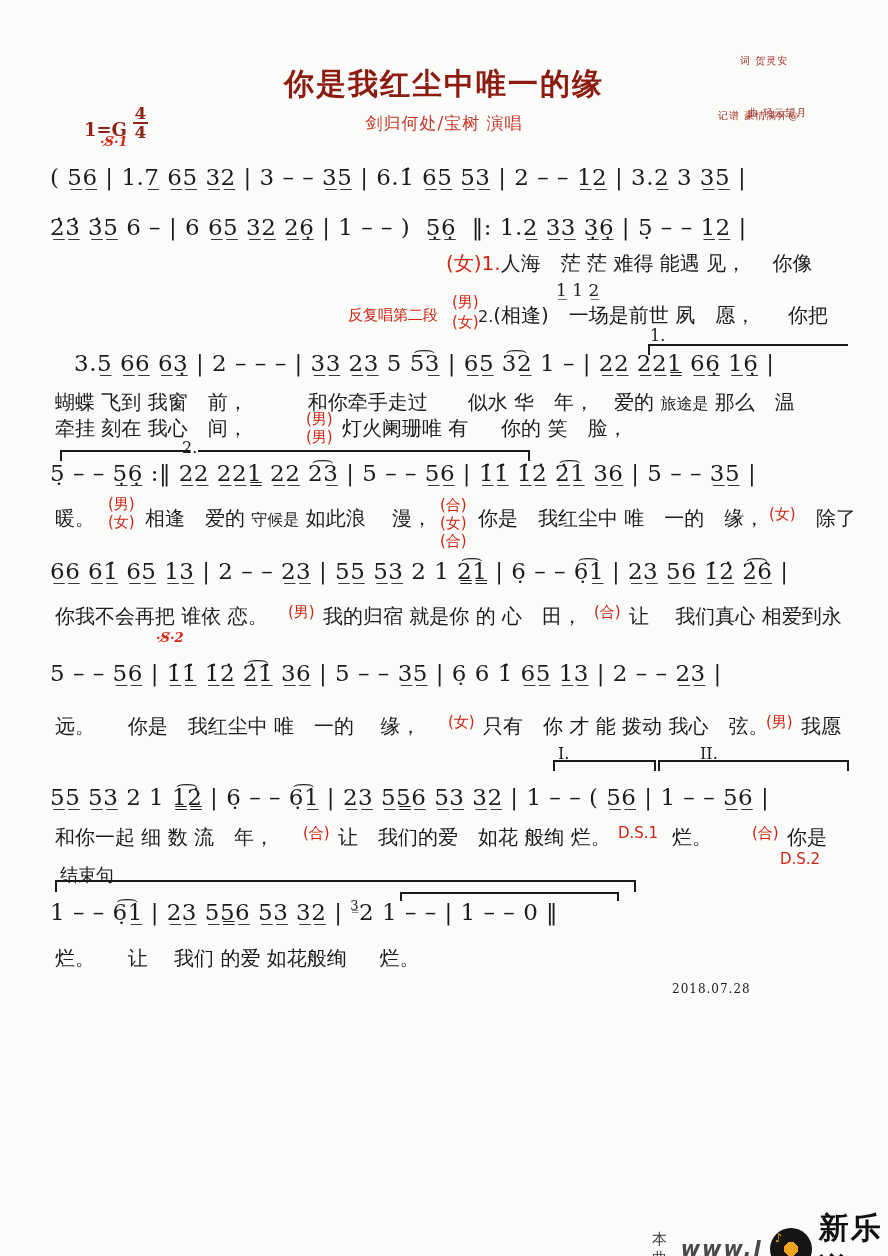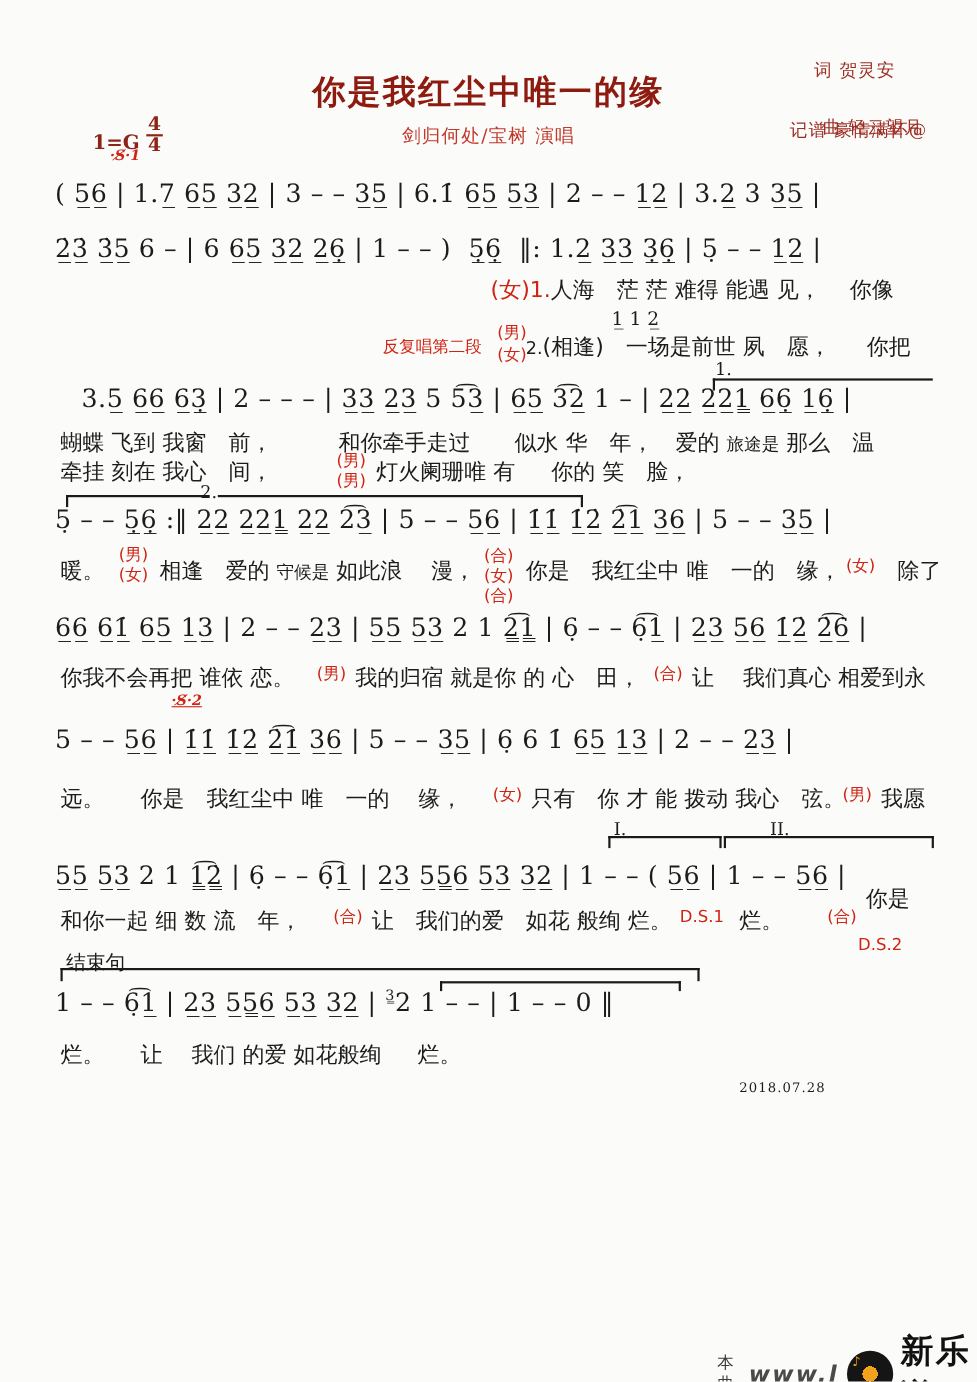--- a/index.html
+++ b/index.html
@@ -10,21 +10,21 @@
   }
   html,body{margin:0;padding:0;}
   body{width:888px;height:1256px;background:#fbfbfa;overflow:hidden;}
   .page{position:relative;width:888px;height:1256px;font-family:"DejaVu Sans",sans-serif;color:var(--ink);}
 
   
   .title{position:absolute;top:64px;left:0;right:0;text-align:center;
          font-size:30px;font-weight:bold;letter-spacing:2px;color:var(--title-red);}
   .performers{position:absolute;top:112px;left:0;right:0;text-align:center;
          font-size:17px;color:#c2382a;letter-spacing:1px;}
-  .credit{position:absolute;font-family:"DejaVu Serif",serif;font-size:16px;color:var(--dark-red);letter-spacing:1px;}
+  .credit{position:absolute;font-family:"DejaVu Serif",serif;font-size:10px;color:var(--dark-red);letter-spacing:1px;}
   .credit1{top:54px;left:740px;}
   .credit2{top:82px;left:748px;margin-top:24px;}
   .credit3{top:109px;left:718px;}
   .keysig{position:absolute;top:112px;left:84px;color:#8e2418;
           font-family:"DejaVu Serif",serif;font-size:18px;font-weight:bold;display:flex;align-items:center;gap:6px;}
   .frac{display:inline-flex;flex-direction:column;align-items:center;line-height:15px;font-size:17px;transform:translateY(-6px);}
   .frac .fbar{display:block;width:15px;border-bottom:2px solid #8e2418;margin:1px 0;}
   .segno1{position:absolute;top:134px;left:100px;}
   .segno{color:var(--red);font-family:"DejaVu Serif",serif;font-style:italic;font-weight:bold;font-size:13px;}
 
@@ -112,37 +112,37 @@
       <div class="row red-small" style="left: 440px; top: 532px;"><span>(合)</span></div>
       <div class="row lyric" style="left: 478px; top: 505px;"><span>你是　我红尘中 唯　一的　缘，</span></div>
       <div class="row red-small" style="left: 769px; top: 505px;"><span>(女)</span></div>
       <div class="row lyric" style="left: 816px; top: 505px;"><span>除了</span></div>
       <div class="row notes" style="left: 50px; top: 558px;"><span>6̲6̲ 6̲1̲̇ 6̲5̲ 1̲3̲ | 2 – – 2̲3̲ | 5̲5̲ 5̲3̲ 2 1 2̳͡1̳ | 6̣ – – 6̣͡1̲ | 2̲3̲ 5̲6̲ 1̲̇2̲̇ 2̲̇͡6̲̇ |</span></div>
       <div class="row lyric" style="left: 55px; top: 603px;"><span>你我不会再把 谁依 恋。</span></div>
       <div class="row red-small" style="left: 288px; top: 603px;"><span>(男)</span></div>
       <div class="row lyric" style="left: 323px; top: 603px;"><span>我的归宿 就是你 的 心　田，</span></div>
       <div class="row red-small" style="left: 594px; top: 603px;"><span>(合)</span></div>
       <div class="row lyric" style="left: 629px; top: 603px;"><span>让　 我们真心 相爱到永</span></div>
-      <div class="row segno" style="left: 156px; top: 630px; text-decoration: underline;"><span>·S̸·2</span></div>
+      <div class="row segno" style="left: 156px; top: 630px;"><span>·S̸·2</span></div>
       <div class="row notes" style="left: 50px; top: 660px;"><span>5 – – 5̲6̲ | 1̲̇1̲̇ 1̲̇2̲̇ 2̲̇͡1̲̇ 3̲6̲ | 5 – – 3̲5̲ | 6̣ 6 1̇ 6̲5̲ 1̲3̲ | 2 – – 2̲3̲ |</span></div>
       <div class="row lyric" style="left: 55px; top: 713px;"><span>远。　  你是　我红尘中 唯　一的　 缘，</span></div>
       <div class="row red-small" style="left: 448px; top: 713px;"><span>(女)</span></div>
       <div class="row lyric" style="left: 483px; top: 713px;"><span>只有　你 才 能 拨动 我心　弦。</span></div>
       <div class="row red-small" style="left: 766px; top: 713px;"><span>(男)</span></div>
       <div class="row lyric" style="left: 801px; top: 713px;"><span>我愿</span></div>
       <div class="row volta-label" style="left: 558px; top: 744px;"><span>I.</span></div>
       <div class="row volta-label" style="left: 700px; top: 744px;"><span>II.</span></div>
       <div class="row notes" style="left: 50px; top: 784px;"><span>5̲5̲ 5̲3̲ 2 1 1̳͡2̳̇ | 6̣ – – 6̣͡1̲ | 2̲3̲ 5̲5̳6̲ 5̲3̲ 3̲2̲ | 1 – – ( 5̲6̲ | 1 – – 5̲6̲ |</span></div>
       <div class="row lyric" style="left: 55px; top: 824px;"><span>和你一起 细 数 流　年，</span></div>
       <div class="row red-small" style="left: 303px; top: 824px;"><span>(合)</span></div>
       <div class="row lyric" style="left: 338px; top: 824px;"><span>让　我们的爱　如花 般绚 烂。</span></div>
       <div class="row red-small" style="left: 618px; top: 824px;"><span>D.S.1</span></div>
       <div class="row lyric" style="left: 672px; top: 824px;"><span>烂。</span></div>
       <div class="row red-small" style="left: 752px; top: 824px;"><span>(合)</span></div>
-      <div class="row lyric" style="left: 787px; top: 804px;"><span>你是</span></div>
+      <div class="row lyric" style="left: 787px; top: 824px;"><span>你是</span></div>
       <div class="row red-small" style="left: 780px; top: 850px;"><span>D.S.2</span></div>
       <div class="row black-label" style="left: 60px; top: 863px;"><span>结束句</span></div>
       <div class="row notes" style="left: 50px; top: 898px;"><span>1 – – 6̣͡1̲ | 2̲3̲ 5̲5̳6̲ 5̲3̲ 3̲2̲ | </span><span class="grace">3̳</span><span>2 1 – – | 1 – – 0 ‖</span></div>
       <div class="row lyric" style="left: 55px; top: 945px;"><span>烂。　  让　 我们 的爱 如花般绚　  烂。</span></div>
     </div>
 
   <div class="bk hl bk-volta1"></div>
   <div class="bk hl bk-volta1c"></div>
   <div class="bk hr bk-volta2"></div>
   <div class="bk hl hr bk-v1"></div>

